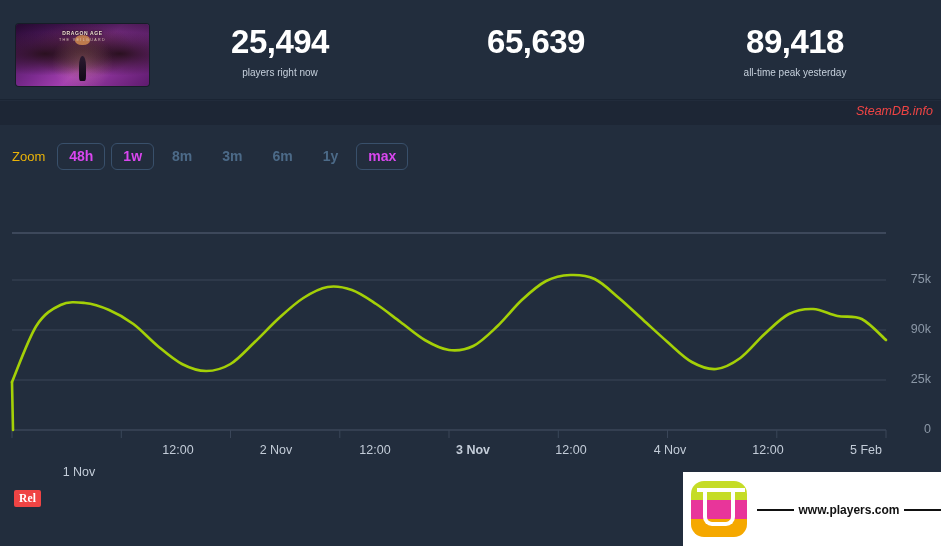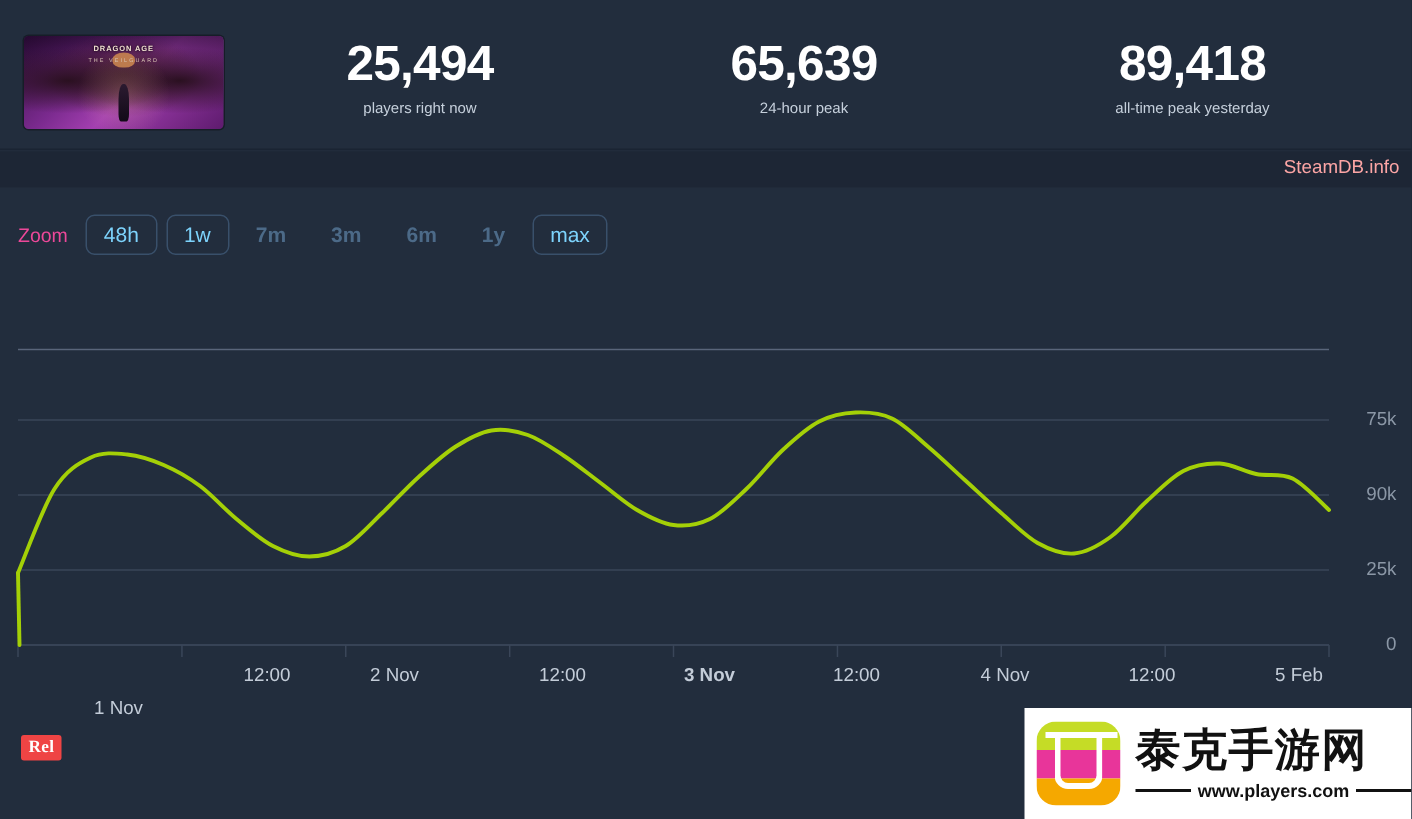--- a/index.html
+++ b/index.html
@@ -63,34 +63,34 @@
   #stat1 { left: 440px; width: 192px; }
   #stat2 { left: 695px; width: 200px; }
 
   
   .sdb-strip {
     position:absolute; left:0; top:101px; width:941px; height:24px;
     background:#1d2635;
   }
   .sdb-strip .wm {
     position:absolute; right:8px; top:3px;
-    font-size: 12.5px; color: #fca5a5;
+    font-style: italic; font-size: 12.5px; color: #ef4444;
   }
 
   
   .panel {
     position:absolute; left:0; top:125px; width:941px; height:421px;
     background:#222d3d;
   }
 
   
   .zoomrow { position:absolute; left:12px; top:18px; display:flex; align-items:center; gap:0; }
-  .zoomrow .zlabel { font-size:13px; color:#ec4899; margin-right:12px; }
+  .zoomrow .zlabel { font-size:13px; color:#eab308; margin-right:12px; }
   .zbtn {
-    font-size:14px; font-weight:normal; color:#7dd3fc;
+    font-size:14px; font-weight:bold; color:#d946ef;
     padding:5px 11px; margin-right:6px; border-radius:6px;
     border:1px solid transparent; background:transparent; line-height:15px;
     cursor:pointer; white-space:nowrap;
   }
   .zbtn.bordered { border-color:#39506b; }
   .zbtn.dim { color:#4c6a88; font-weight:bold; }
 
   
   .plot { position:absolute; left:0; top:55px; width:941px; height:345px; }
   .plot svg { display:block; }
@@ -155,39 +155,38 @@
       <div class="ttl">DRAGON AGE</div>
       <div class="sub">THE VEILGUARD</div>
     </div>
 
     <div class="stat" id="stat0">
       <div class="num">25,494</div>
       <div class="lbl">players right now</div>
     </div>
     <div class="stat" id="stat1">
       <div class="num">65,639</div>
-      <div class="lbl">24-hour peak</div>
     </div>
     <div class="stat" id="stat2">
       <div class="num">89,418</div>
       <div class="lbl">all-time peak yesterday</div>
     </div>
   </div>
 
   <div class="sdb-strip">
     <div class="wm">SteamDB.info</div>
   </div>
 
   <div class="panel">
 
     <div class="zoomrow">
       <span class="zlabel">Zoom</span>
       <button class="zbtn bordered">48h</button>
       <button class="zbtn bordered">1w</button>
-      <button class="zbtn dim">7m</button>
+      <button class="zbtn dim">8m</button>
       <button class="zbtn dim">3m</button>
       <button class="zbtn dim">6m</button>
       <button class="zbtn dim">1y</button>
       <button class="zbtn bordered">max</button>
     </div>
 
     <div class="plot">
       <svg id="chart-svg" width="941" height="300">
           <line x1="12" y1="250.0" x2="886" y2="250.0" stroke="#3a4659" stroke-width="1"></line>
           <line x1="12" y1="200.0" x2="886" y2="200.0" stroke="#3a4659" stroke-width="1"></line>
@@ -210,40 +209,39 @@
 
       <div class="ylab" id="y0" style="top: 92px;">75k</div>
       <div class="ylab" id="y1" style="top: 142px;">90k</div>
       <div class="ylab" id="y2" style="top: 192px;">25k</div>
       <div class="ylab" id="y3" style="top: 242px;">0</div>
 
       <div class="relmark">Rel</div>
 
       <div class="xlab" style="left:44px;margin-top:22px;">1 Nov</div>
       <div class="xlab" style="left:143px;">12:00</div>
-      <div class="xlab" style="left:228px;">2 Nov</div>
+      <div class="xlab" style="left:241px;">2 Nov</div>
       <div class="xlab" style="left:340px;">12:00</div>
       <div class="xlab" style="left:438px;font-weight:bold;">3 Nov</div>
       <div class="xlab" style="left:536px;">12:00</div>
       <div class="xlab" style="left:635px;">4 Nov</div>
       <div class="xlab" style="left:733px;">12:00</div>
       <div class="xlab" style="left:831px;">5 Feb</div>
     </div>
 
   </div>
 
   <div class="watermark">
     <div class="wm-logo">
       <div class="b1"></div>
         <div class="b2"></div>
         <div class="b3"></div>
       <div class="glyph"></div>
     </div>
     <div class="wm-text">
-      <div class="wm-cn">泰克手游网</div>
       <div class="wm-url">
         <span class="ln"></span>
         <span class="u">www.players.com</span>
         <span class="ln"></span>
       </div>
     </div>
   </div>
 
 </div>
 

